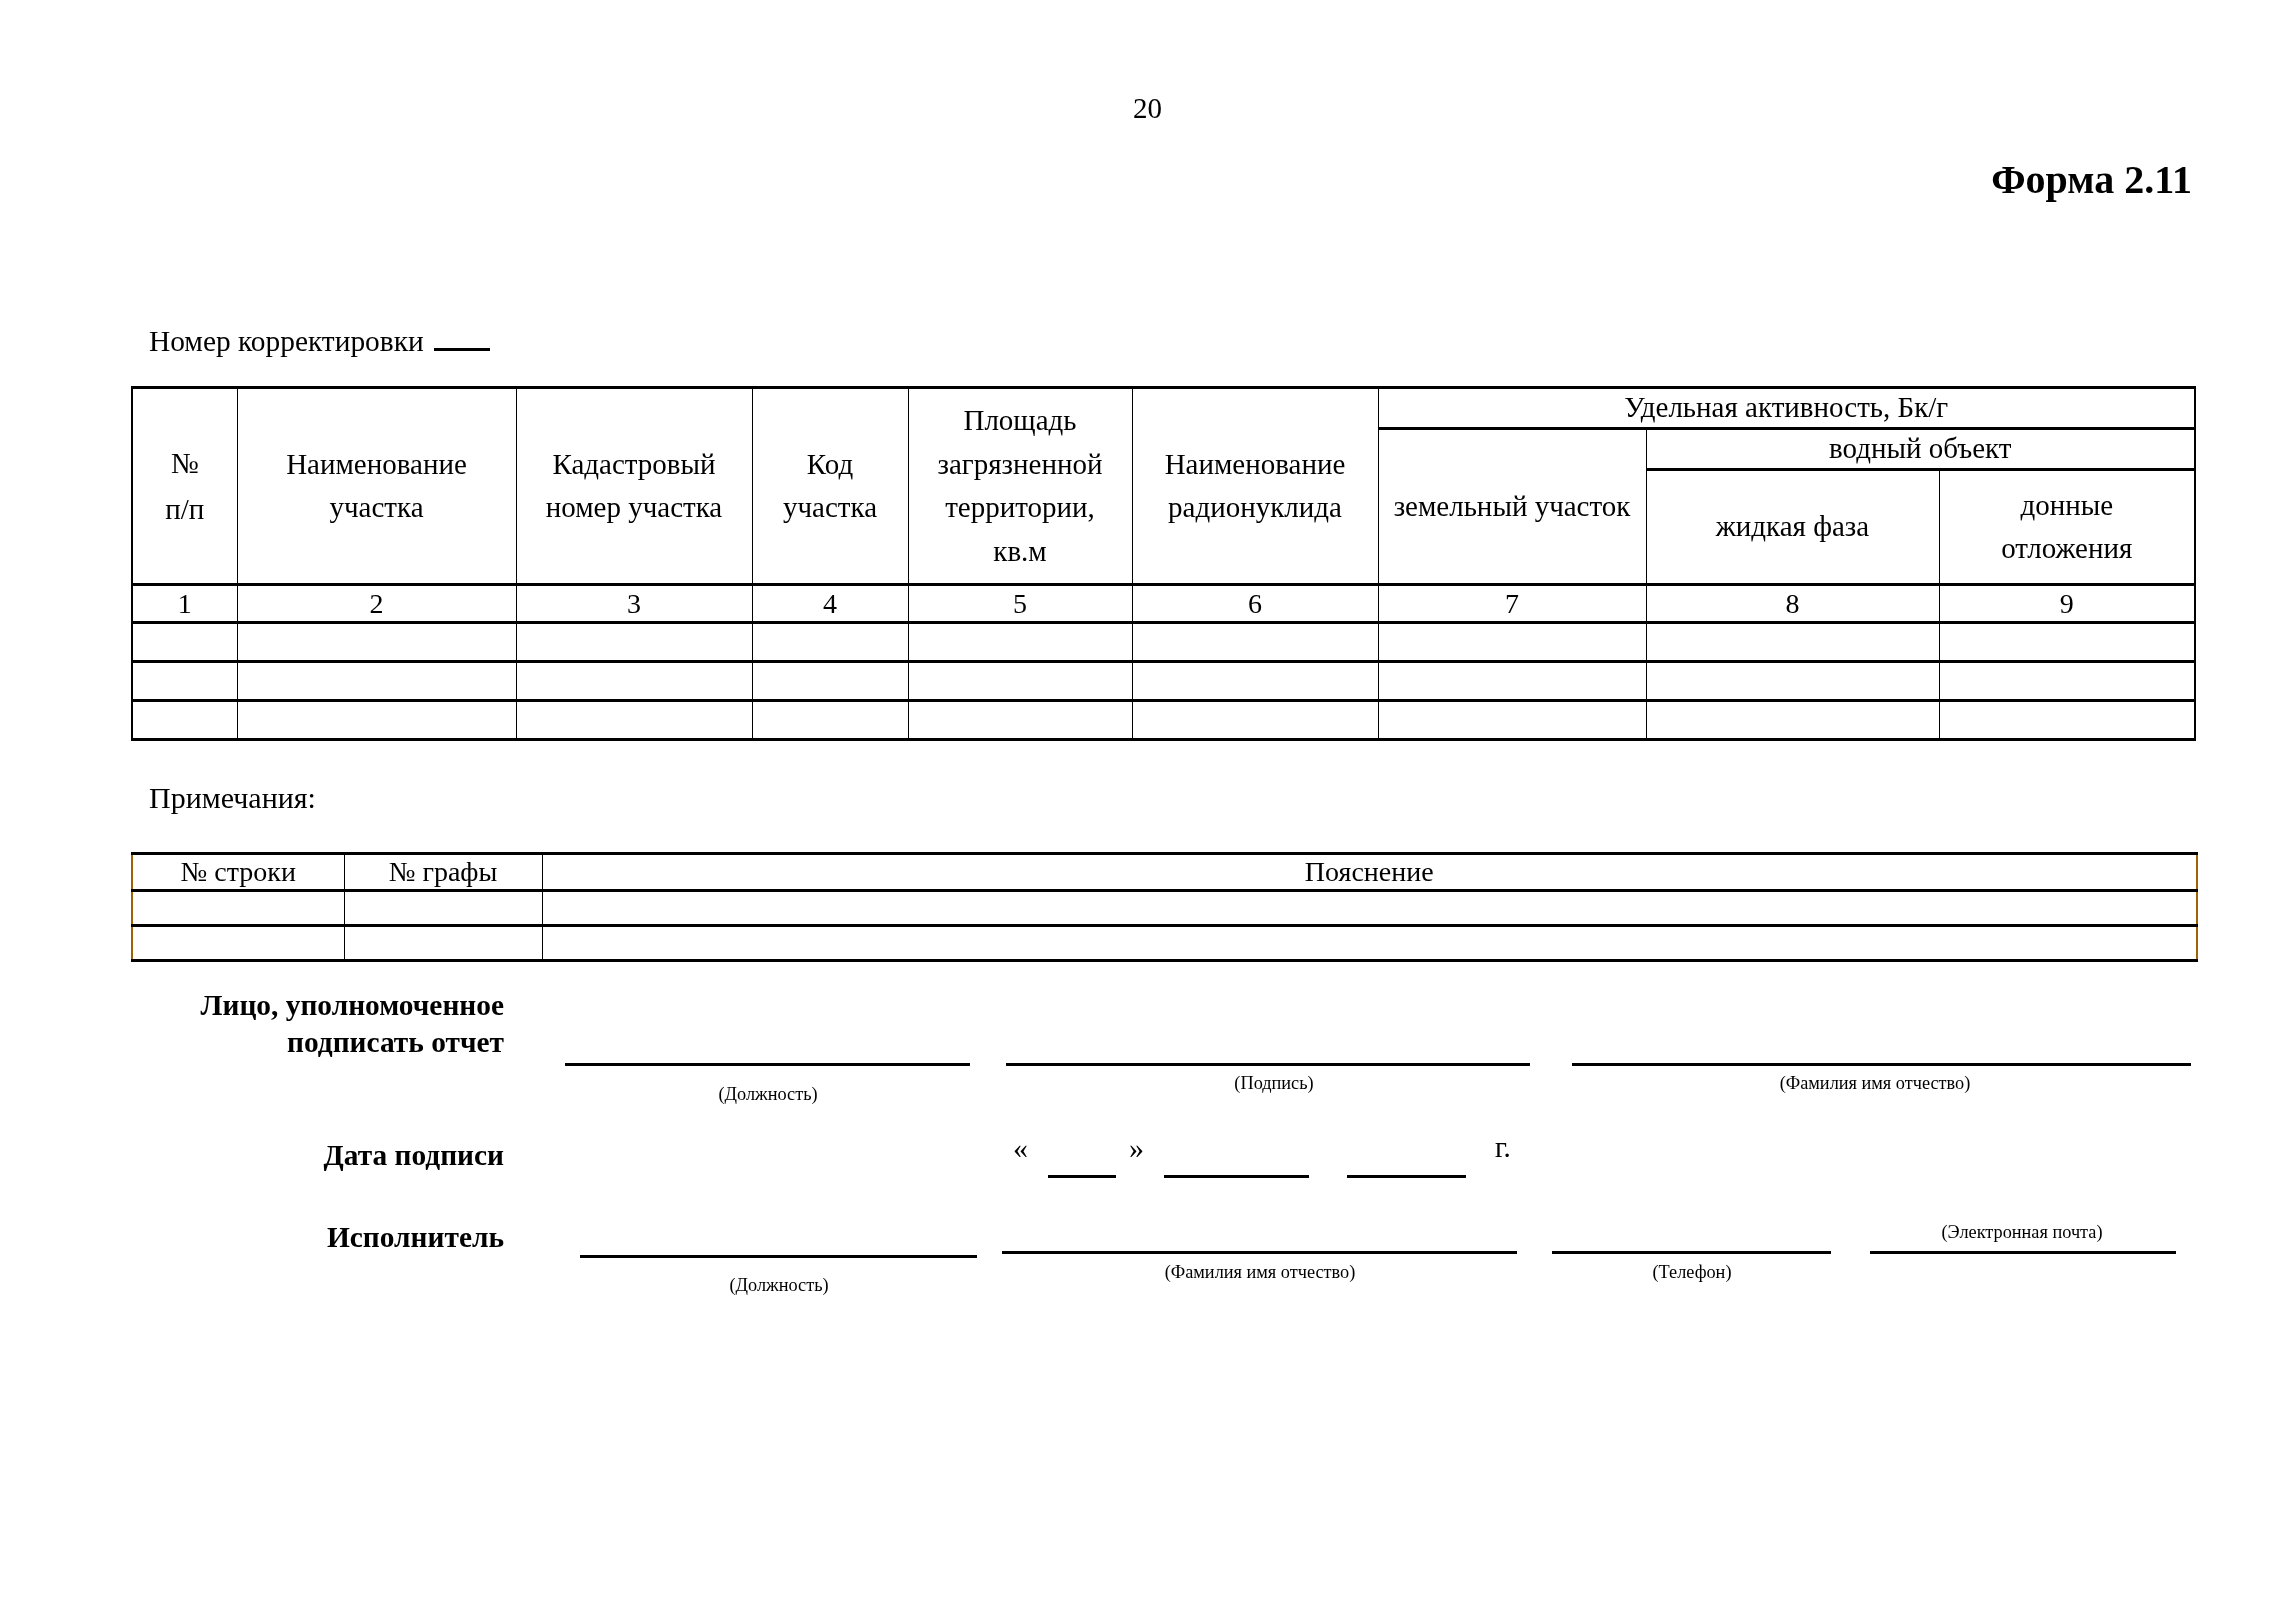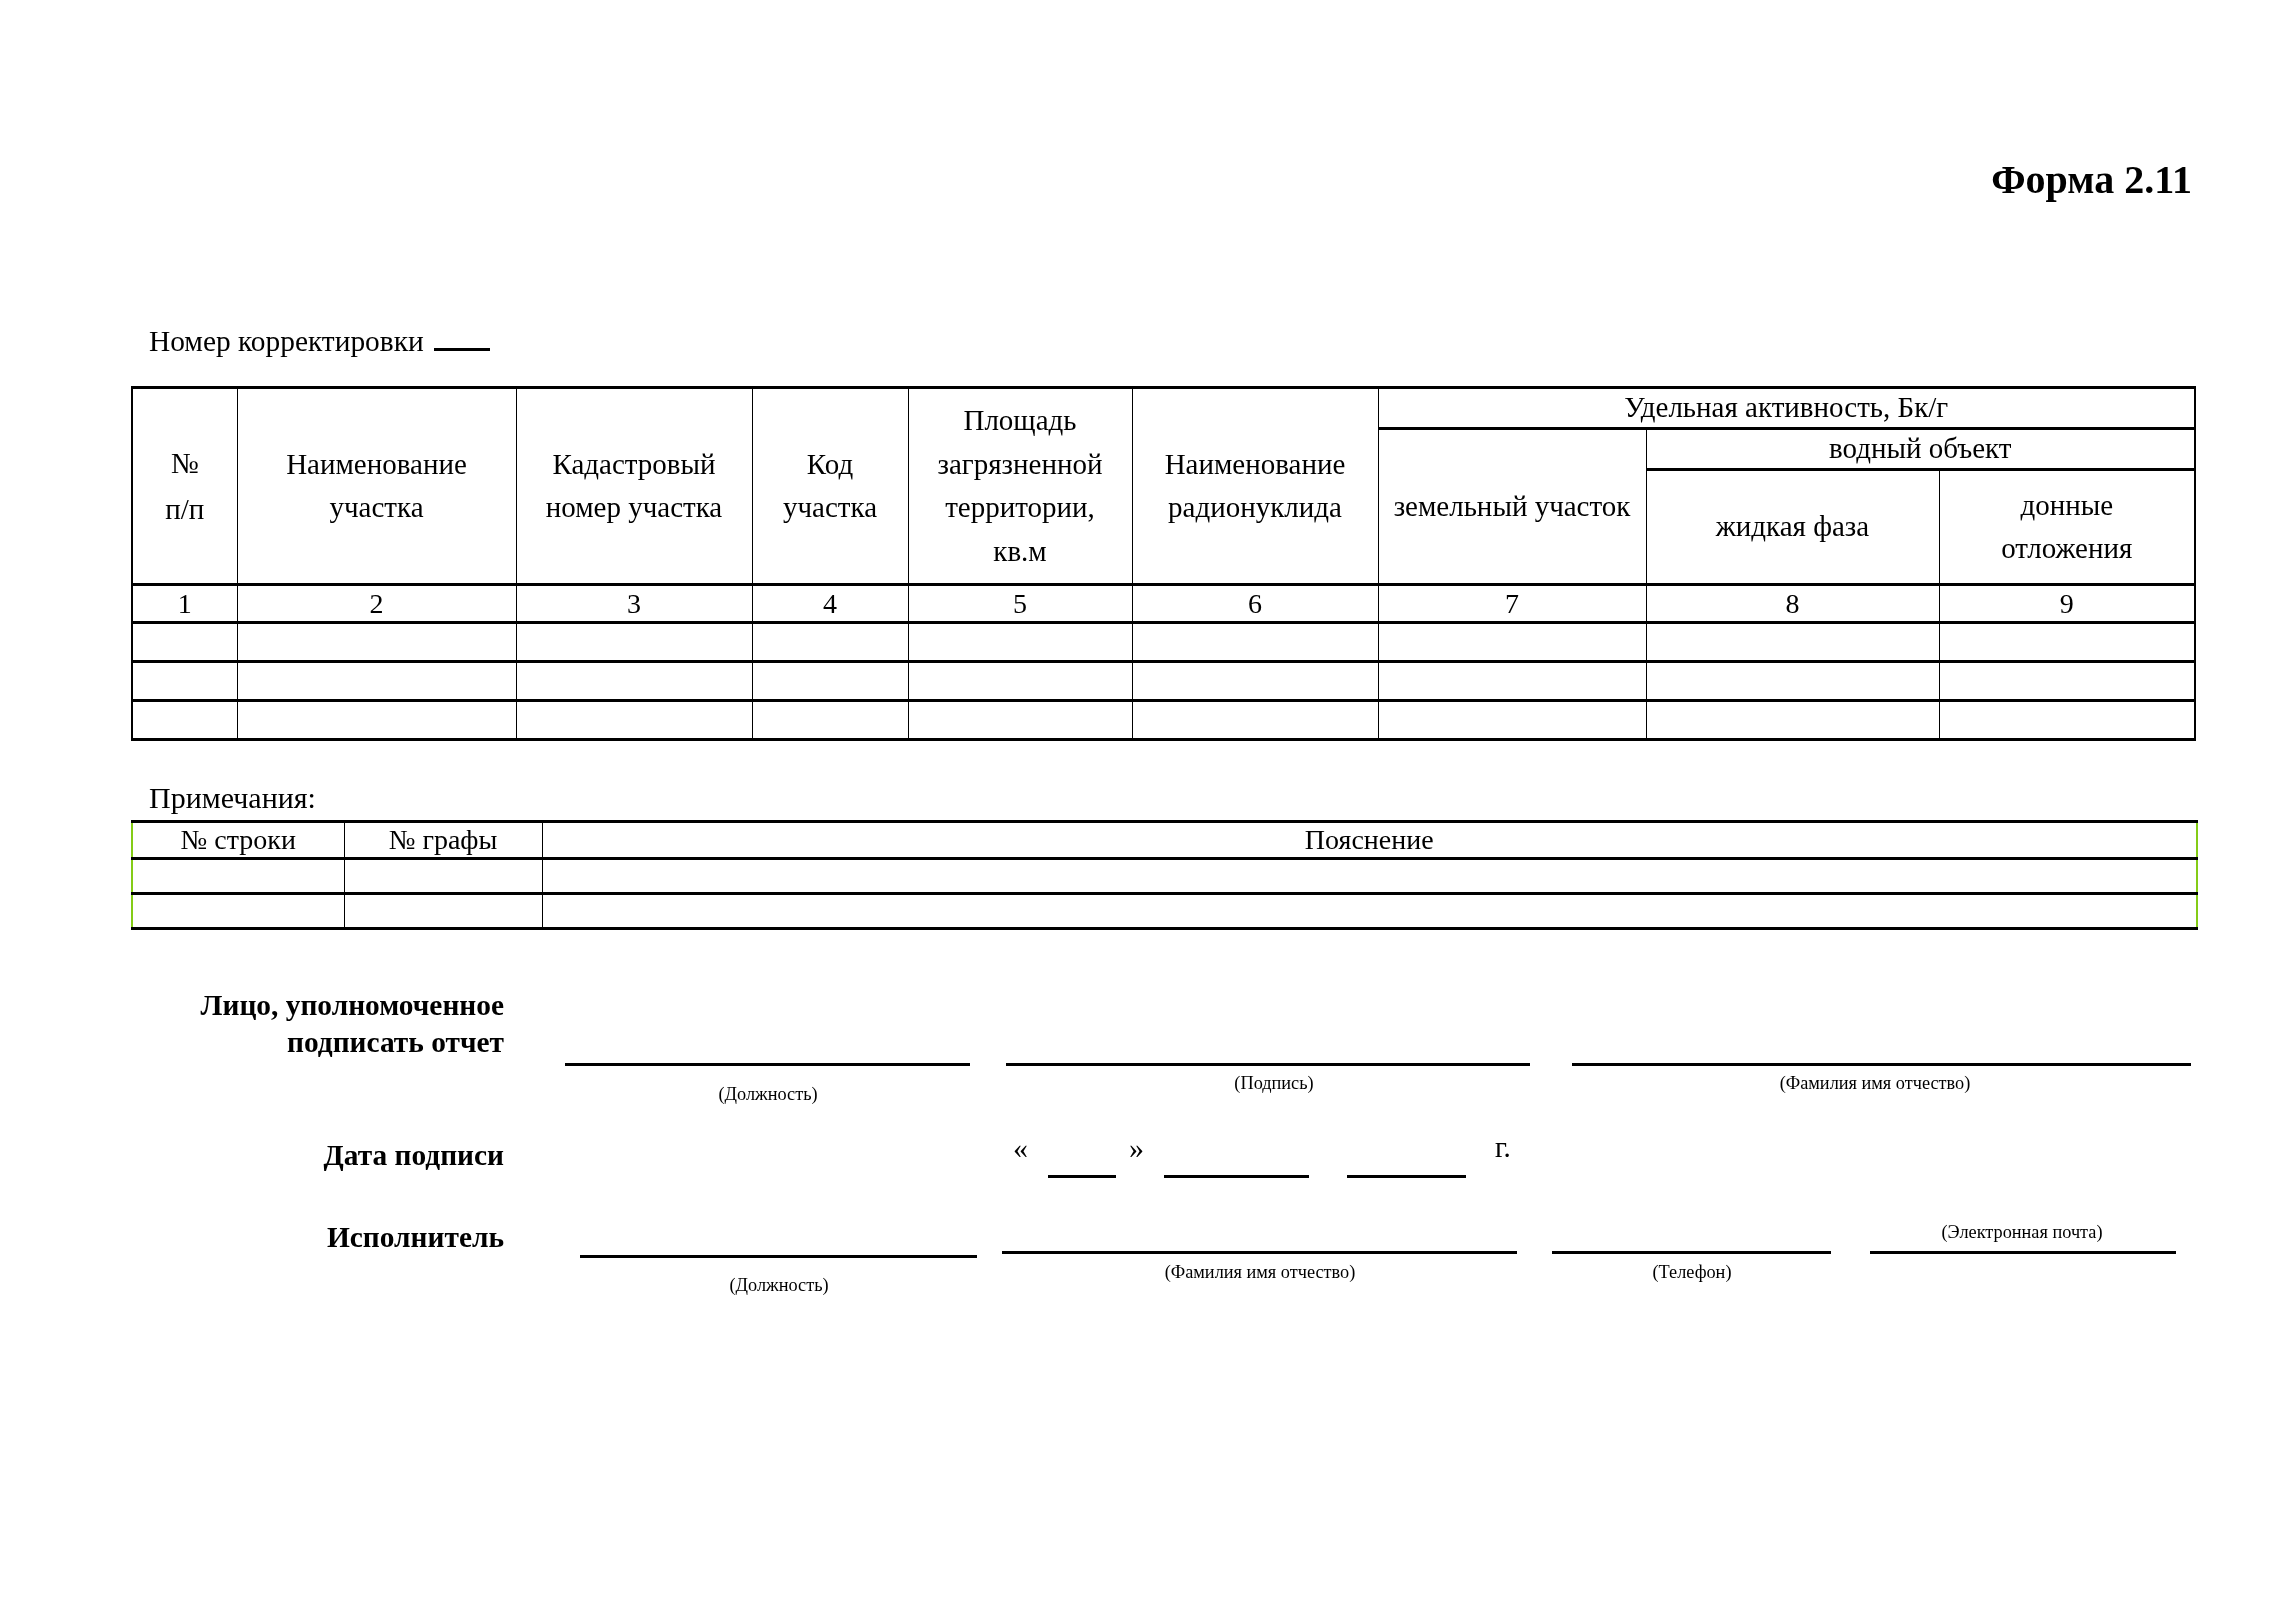--- a/index.html
+++ b/index.html
@@ -44,39 +44,40 @@
   }
   .main-table { left: 131px; top: 386px; width: 2065px; border: 2px solid #000; }
   .main-table td.band { height: 41px; line-height: 1.1; margin-left: 34px; }
   .main-table td.pre { white-space: pre-line; line-height: 1.6; }
   .main-table tr.numrow td { height: 38px; line-height: 1.0; font-size: 28px; }
   .main-table tr.empty td { height: 39px; }
   .main-table tr.deep td { height: 115px; }
   .notes-label {
     position: absolute; top: 781px; left: 149px; font-size: 30px;
   }
-  .notes-table { left: 131px; top: 820px; width: 2065px; border: 2px solid #84cc16; padding-left: 27px; }
+  .notes-table { left: 131px; top: 852px; width: 2065px; border: 2px solid #a16207; padding-left: 27px; }
   .notes-table tr.hdr2 td { height: 37px; line-height: 1.0; font-size: 28px; }
   .notes-table tr.empty2 td { height: 35px; }
   .left-label {
     position: absolute; left: 98px; width: 406px;
     text-align: right; font-size: 29.4px; white-space: nowrap; font-weight: bold;
   }
   .sig-line { position: absolute; height: 0; border-bottom: 3.3px solid #000; }
   .caption {
     position: absolute; transform: translateX(-50%);
     font-size: 18.3px; white-space: nowrap;
   }
   .date-glyph { position: absolute; font-size: 30px; }
 </style>
 </head>
 <body>
 
 <div class="page">
 
+  <div class="page-number">20</div>
   <div class="form-label">Форма 2.11</div>
 
   <div class="correction">
     <span>Номер корректировки</span><span class="blank"></span>
   </div>
 
   <table class="main-table">
     <colgroup>
       <col style="width:105px">
         <col style="width:279px">

